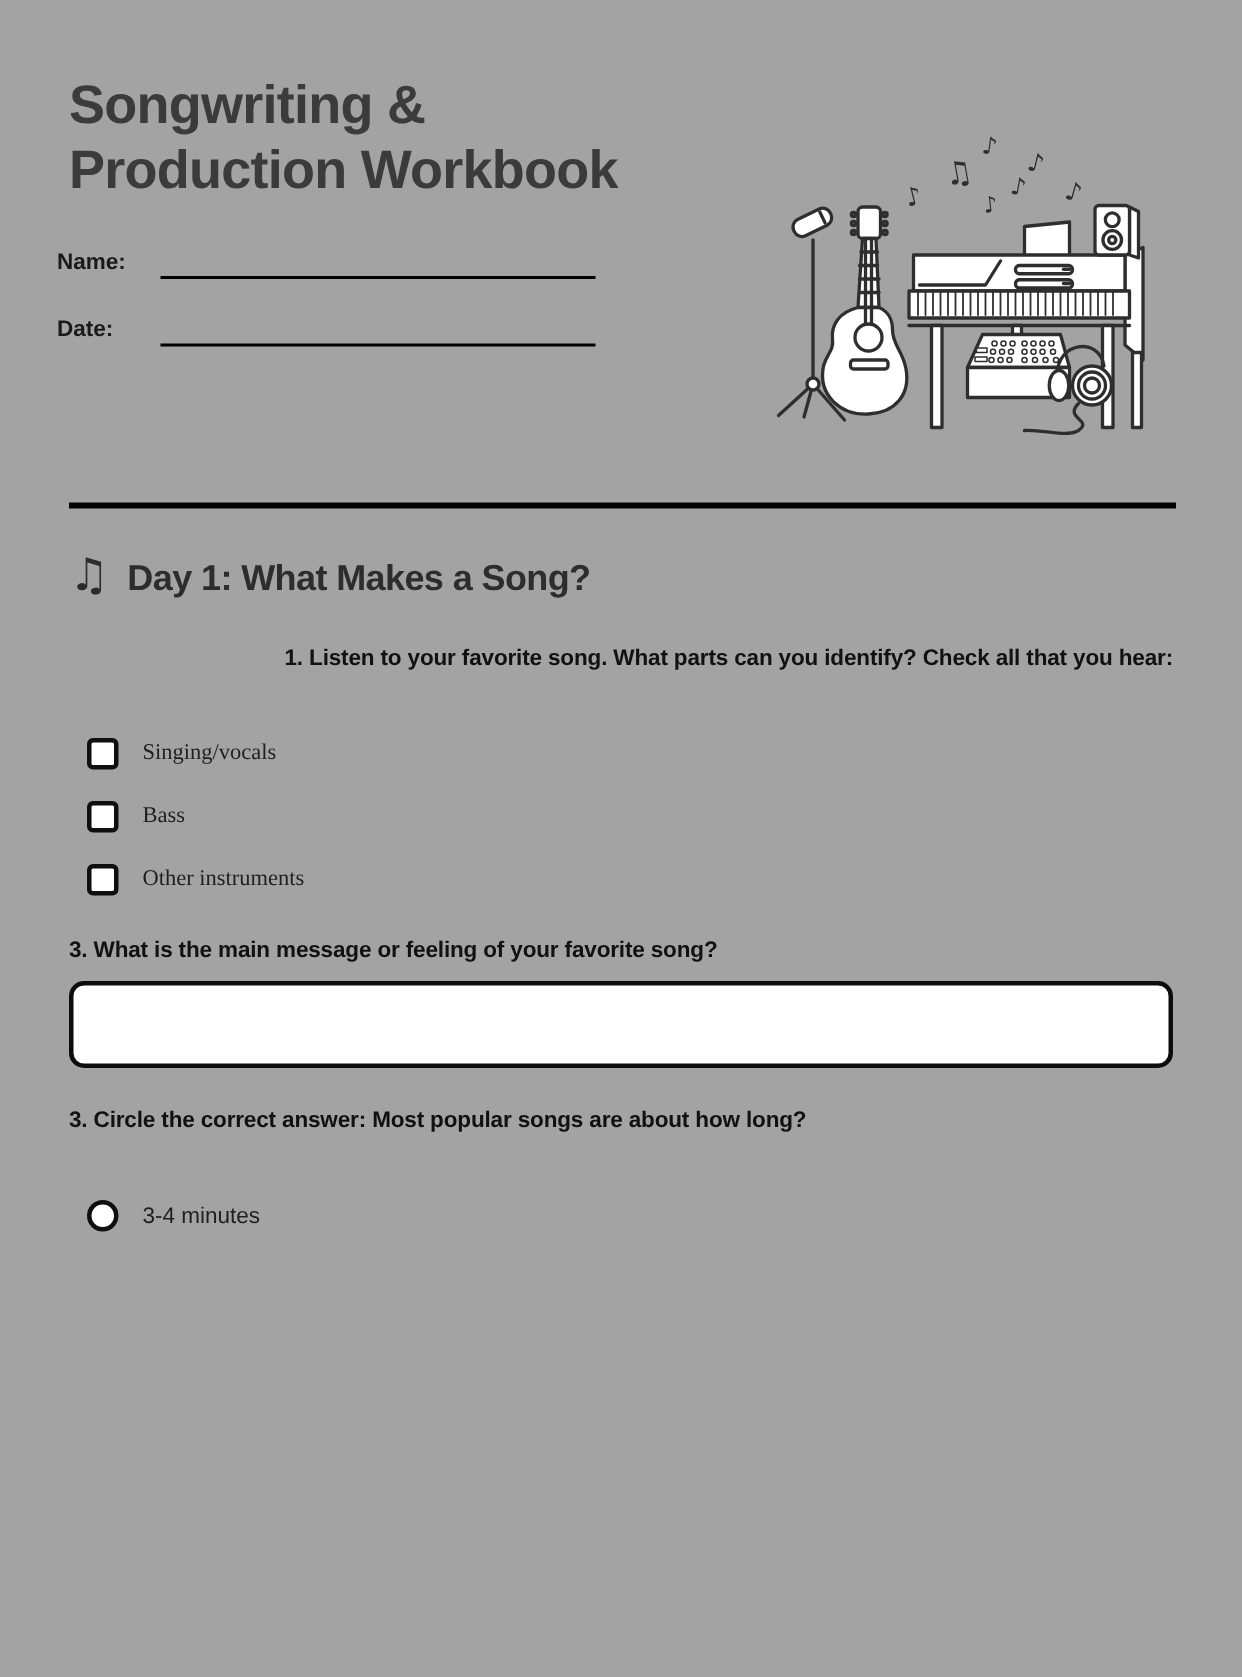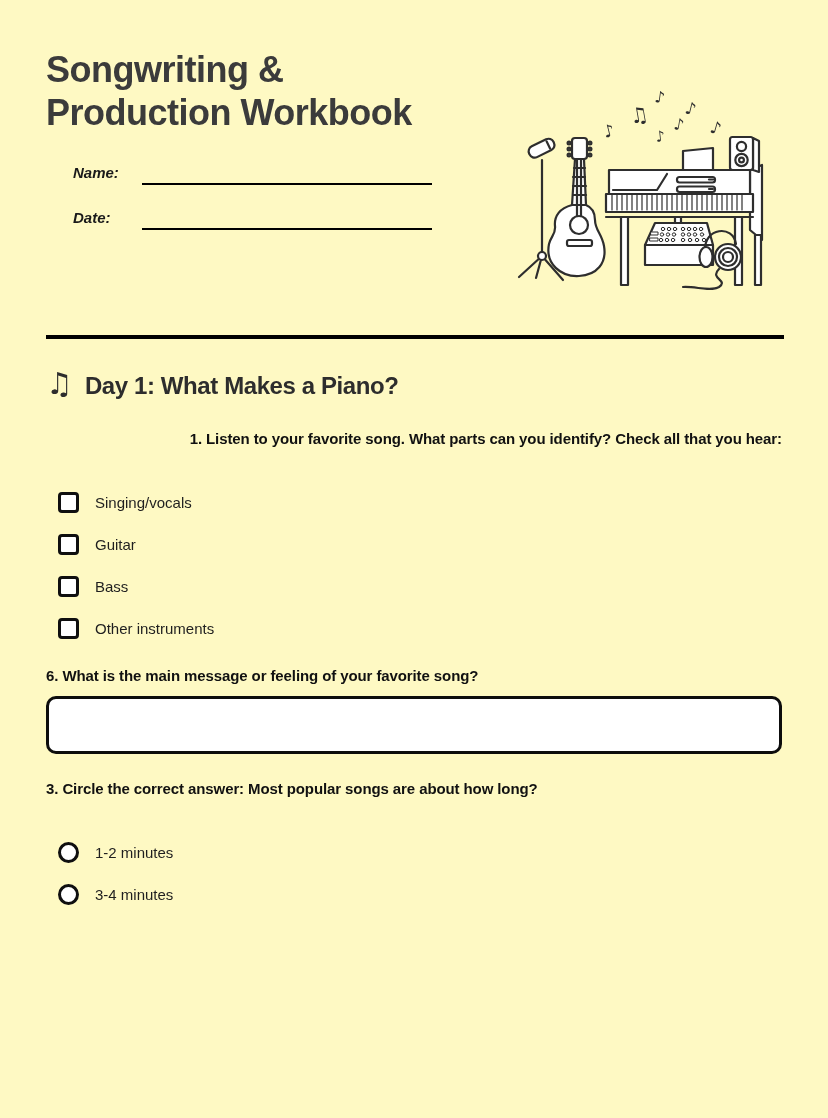--- a/index.html
+++ b/index.html
@@ -2,38 +2,37 @@
 <html><head>
 <meta charset="utf-8">
 <style>
   * { box-sizing: border-box; margin: 0; padding: 0; }
   html, body { background: #ffffff; }
   body { font-family: "Liberation Sans", sans-serif; }
   .page {
     position: relative;
     width: 828px;
     height: 1118px;
-    background: #fef9c3;
+    background: #a3a3a3;
     overflow: hidden;
   }
   .page-title {
     margin: 48px 46px 0 46px;
     max-width: 400px;
     font-size: 36px;
     line-height: 43px;
     font-weight: bold;
     letter-spacing: -0.5px;
     color: #3b3b3b;
   }
   .field-row {
     display: flex;
-    align-items: center;
-    margin-left: 73px;
+    align-items: flex-end;
+    margin-left: 38px;
     height: 24px;
-    font-style: italic;
   }
   .field-row.name-row { margin-top: 28px; }
   .field-row.date-row { margin-top: 21px; }
   .field-label {
     display: inline-block;
     width: 54px;
     font-size: 15px;
     font-weight: bold;
     color: #1a1a1a;
     margin-bottom: 3px;
@@ -82,21 +81,21 @@
     font-size: 15px;
     font-weight: bold;
     letter-spacing: -0.1px;
     color: #111111;
     line-height: 19px;
   }
   .question.q1 { margin-top: 28px; text-align: right; }
   .question.q2 { margin-top: 27px; }
   .question.q3 { margin-top: 25px; }
   .options { margin: 0 46px 0 58px; }
-  .options.checks { margin-top: 43px; }
+  .options.checks { margin-top: 43px; font-family: Liberation Serif, serif; }
   .options.radios { margin-top: 43px; }
   .opt-row {
     display: flex;
     align-items: center;
     height: 22px;
     margin-bottom: 20px;
   }
   .checkbox {
     flex: 0 0 auto;
     width: 21px;
@@ -284,54 +283,46 @@
         <circle cx="223" cy="177" r="5"></circle>
         <path d="M214,189 C204,199 224,200 214,207 C206,212 190,206 178,207"></path>
       </g>
     </g>
   </svg>
 
   <div class="divider"></div>
 
   <div class="day-heading">
     <span class="note-icon">♫</span>
-    <span class="day-heading-text">Day 1: What Makes a Piano?</span>
+    <span class="day-heading-text">Day 1: What Makes a Song?</span>
   </div>
 
   <p class="question q1">1. Listen to your favorite song. What parts can you identify? Check all that you hear:</p>
 
   <div class="options checks">
     <div class="opt-row">
       <span class="checkbox"></span>
       <span class="opt-label">Singing/vocals</span>
-    </div>
-    <div class="opt-row">
-      <span class="checkbox"></span>
-      <span class="opt-label">Guitar</span>
     </div>
     <div class="opt-row">
       <span class="checkbox"></span>
       <span class="opt-label">Bass</span>
     </div>
     <div class="opt-row">
       <span class="checkbox"></span>
       <span class="opt-label">Other instruments</span>
     </div>
   </div>
 
-  <p class="question q2">6. What is the main message or feeling of your favorite song?</p>
+  <p class="question q2">3. What is the main message or feeling of your favorite song?</p>
 
   <div class="answer-box"></div>
 
   <p class="question q3">3. Circle the correct answer: Most popular songs are about how long?</p>
 
   <div class="options radios">
-    <div class="opt-row">
-      <span class="radio"></span>
-      <span class="opt-label">1-2 minutes</span>
-    </div>
     <div class="opt-row">
       <span class="radio"></span>
       <span class="opt-label">3-4 minutes</span>
     </div>
   </div>
 
 </div>
 
 </body></html>

